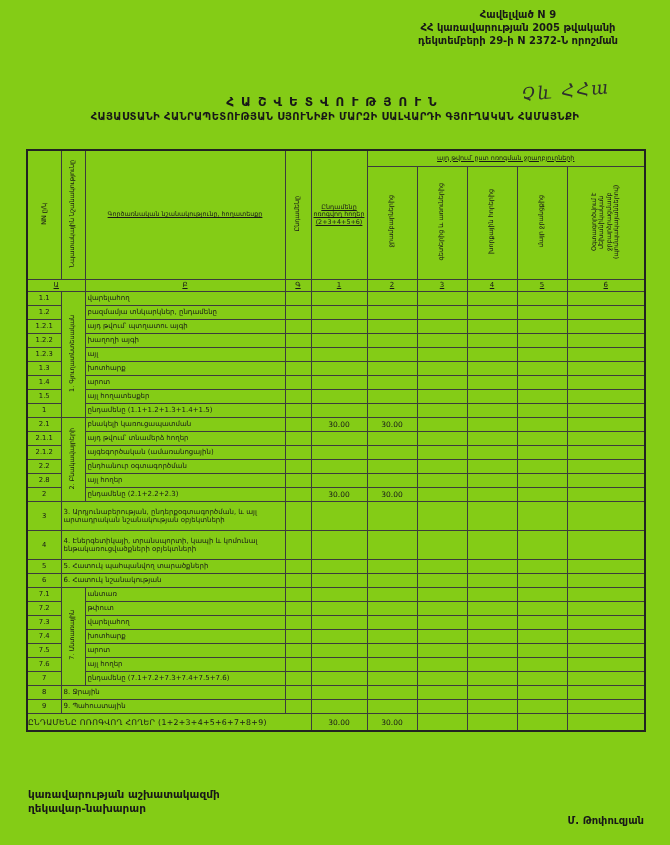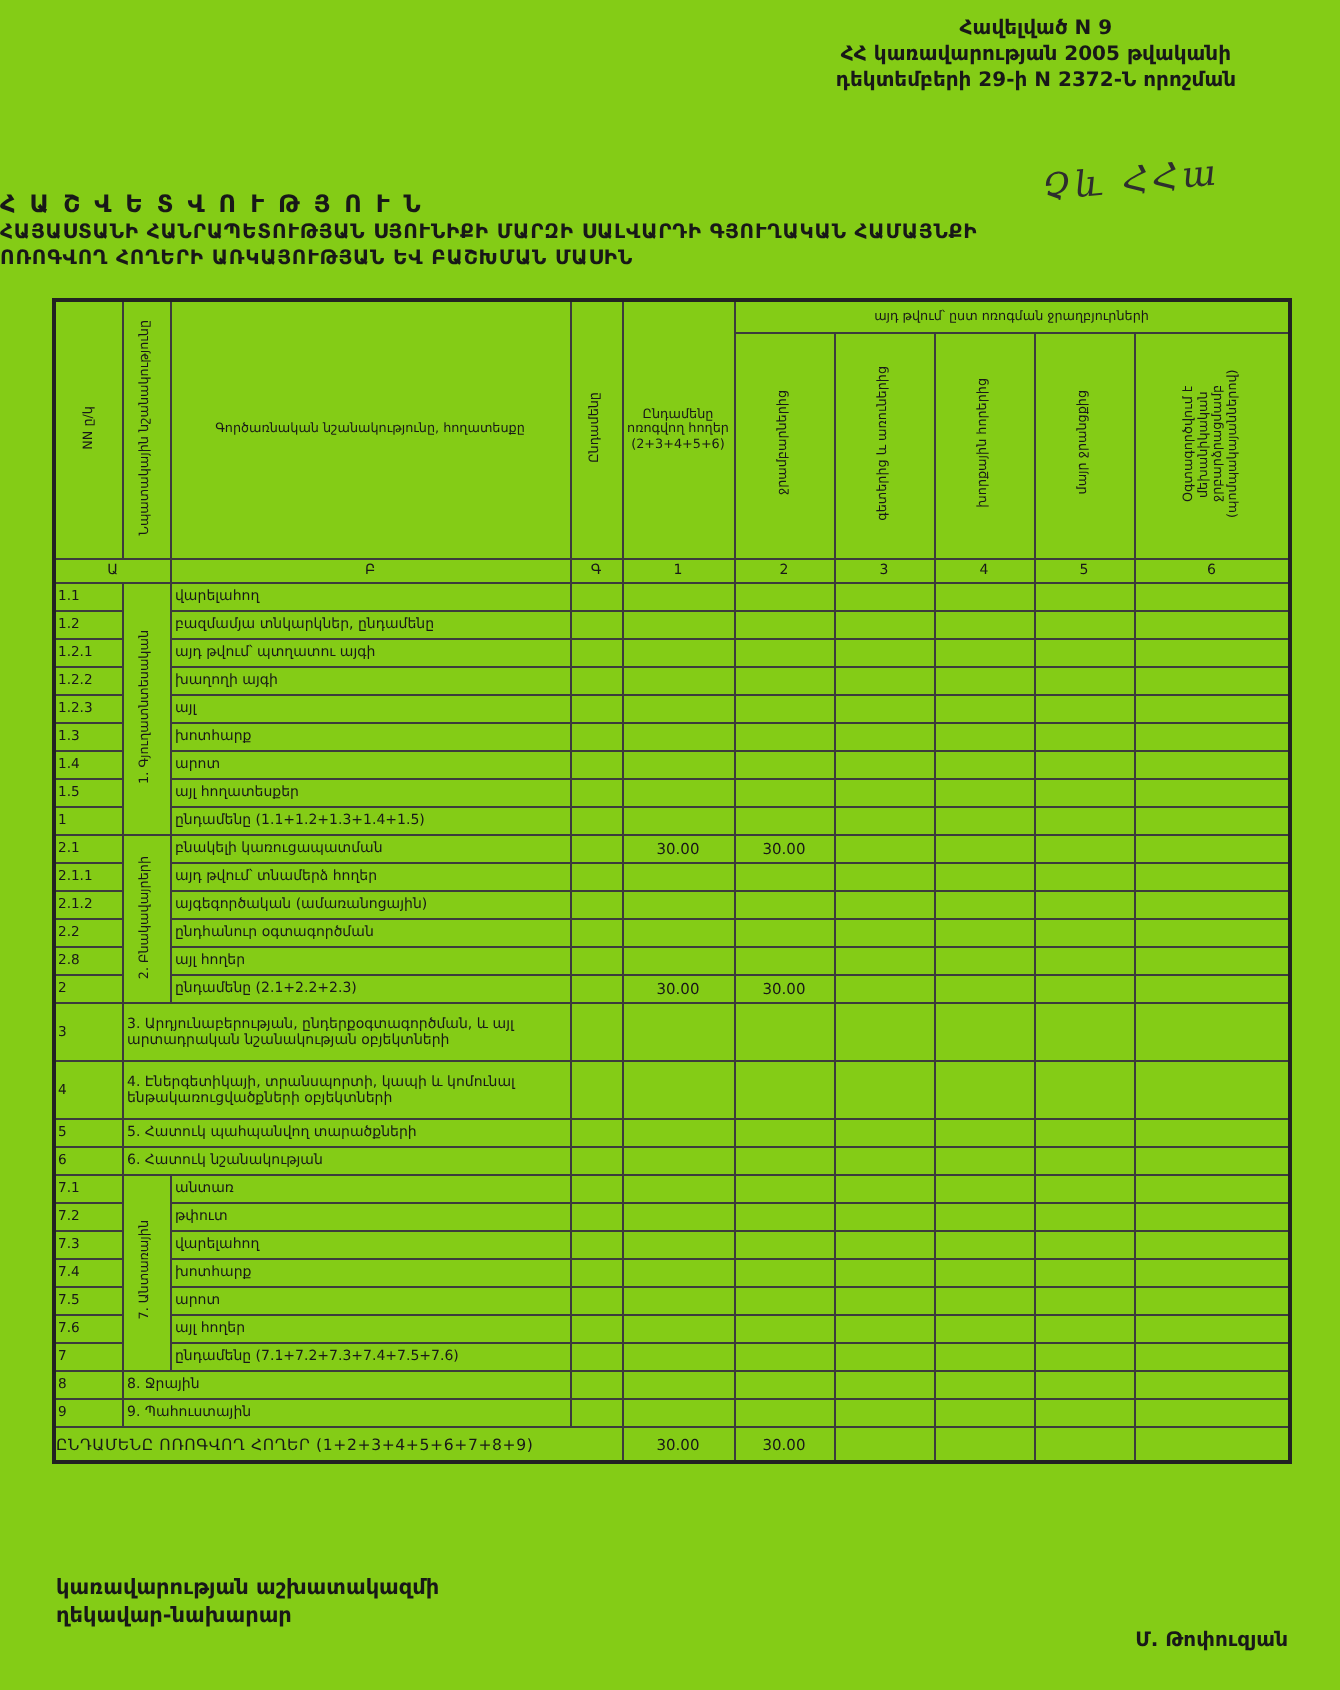--- a/index.html
+++ b/index.html
@@ -18,50 +18,50 @@
   .appendix {
     position: absolute; top: 8px; right: 52px;
     text-align: center; font-size: 10px; font-weight: bold; line-height: 1.3;
   }
   .handwritten {
     position: absolute; top: 80px; right: 60px;
     font-family: "DejaVu Serif", serif; font-style: italic;
     font-size: 18px; color: #2e2e2e; transform: rotate(-5deg);
     letter-spacing: 2px;
   }
-  .title-block { position: absolute; top: 95px; left: 0; width: 100%; text-align: left; }
+  .title-block { position: absolute; top: 95px; left: 0; width: 100%; text-align: center; }
   .title { font-size: 12px; font-weight: bold; letter-spacing: 7px; }
   .subtitle { font-size: 10px; font-weight: bold; margin-top: 2px; letter-spacing: 0.4px; }
 
   table.report {
     position: absolute; left: 26px; top: 149px;
     width: 618px; border-collapse: collapse; table-layout: fixed;
     border: 2px solid #222;
   }
   .report th, .report td {
     border: 1px solid #3c3c3c;
     overflow: hidden; vertical-align: middle;
   }
   .report thead th {
     font-weight: normal; font-size: 6.4px; line-height: 1.15;
-    text-align: center; padding: 1px;
+    text-align: center; padding: 1px; text-decoration: underline;
   }
   tr.h1 { height: 16px; }
   tr.h2 { height: 112px; }
   tr.h3 { height: 12px; }
   tr.h3 th { font-size: 7px; }
   .vtext {
     writing-mode: vertical-rl; transform: rotate(180deg);
     display: inline-block; max-height: 108px; line-height: 1.15;
     white-space: normal;
   }
   .small-h { font-size: 6.2px; }
   tbody tr { height: 14px; }
   tbody tr.tall { height: 29px; }
-  td.num  { font-size: 6.8px; padding: 0 1px; }
+  td.num  { font-size: 6.8px; text-align: center; padding: 0 1px; }
   td.label{ font-size: 7px; text-align: left; padding: 0 2px; line-height: 1.15; }
   td.gcell{ text-align: center; font-size: 6.4px; }
   td.val  { font-size: 7.5px; text-align: center; }
   tfoot tr { height: 18px; }
   td.total-label { font-size: 7.8px; font-weight: normal; text-align: left; letter-spacing: 0.3px; }
 
   .footer-left {
     position: absolute; left: 28px; top: 788px;
     font-size: 10.5px; font-weight: bold; line-height: 1.3;
   }
@@ -79,21 +79,20 @@
     <div>Հավելված N 9</div>
     <div>ՀՀ կառավարության 2005 թվականի</div>
     <div>դեկտեմբերի 29-ի N 2372-Ն որոշման</div>
   </div>
 
   <div class="handwritten">Չև ՀՀա</div>
 
   <div class="title-block">
     <div class="title">ՀԱՇՎԵՏՎՈՒԹՅՈՒՆ</div>
     <div class="subtitle">ՀԱՅԱՍՏԱՆԻ ՀԱՆՐԱՊԵՏՈՒԹՅԱՆ ՍՅՈՒՆԻՔԻ ՄԱՐԶԻ ՍԱԼՎԱՐԴԻ ԳՅՈՒՂԱԿԱՆ ՀԱՄԱՅՆՔԻ</div>
-    <div class="subtitle">ՈՌՈԳՎՈՂ ՀՈՂԵՐԻ ԱՌԿԱՅՈՒԹՅԱՆ ԵՎ ԲԱՇԽՄԱՆ ՄԱՍԻՆ</div>
   </div>
 
   <table class="report">
     <colgroup>
       <col style="width:34px">
         <col style="width:24px">
         <col style="width:200px">
       <col style="width:26px">
         <col style="width:56px">
         <col style="width:50px">

